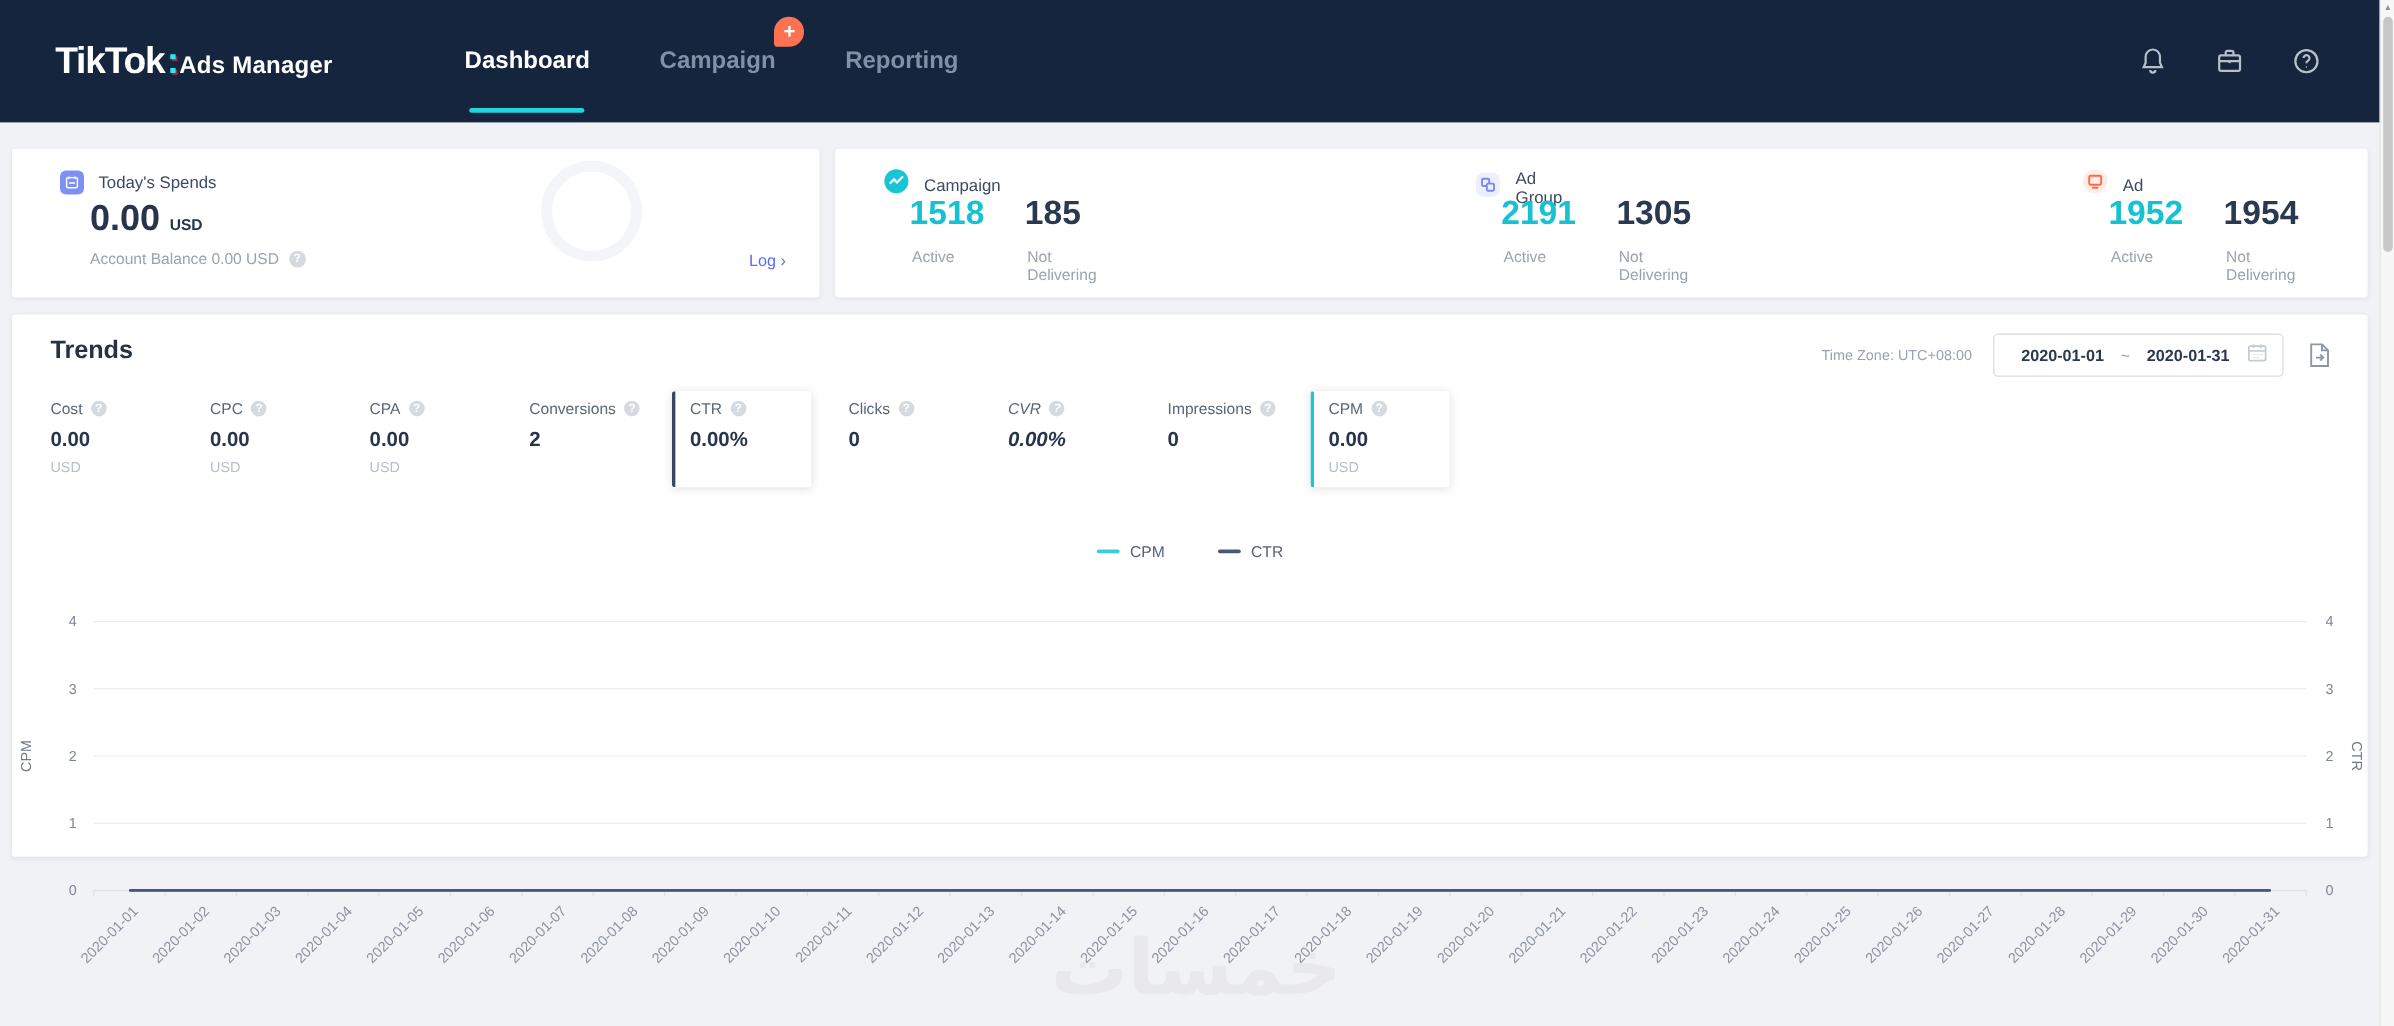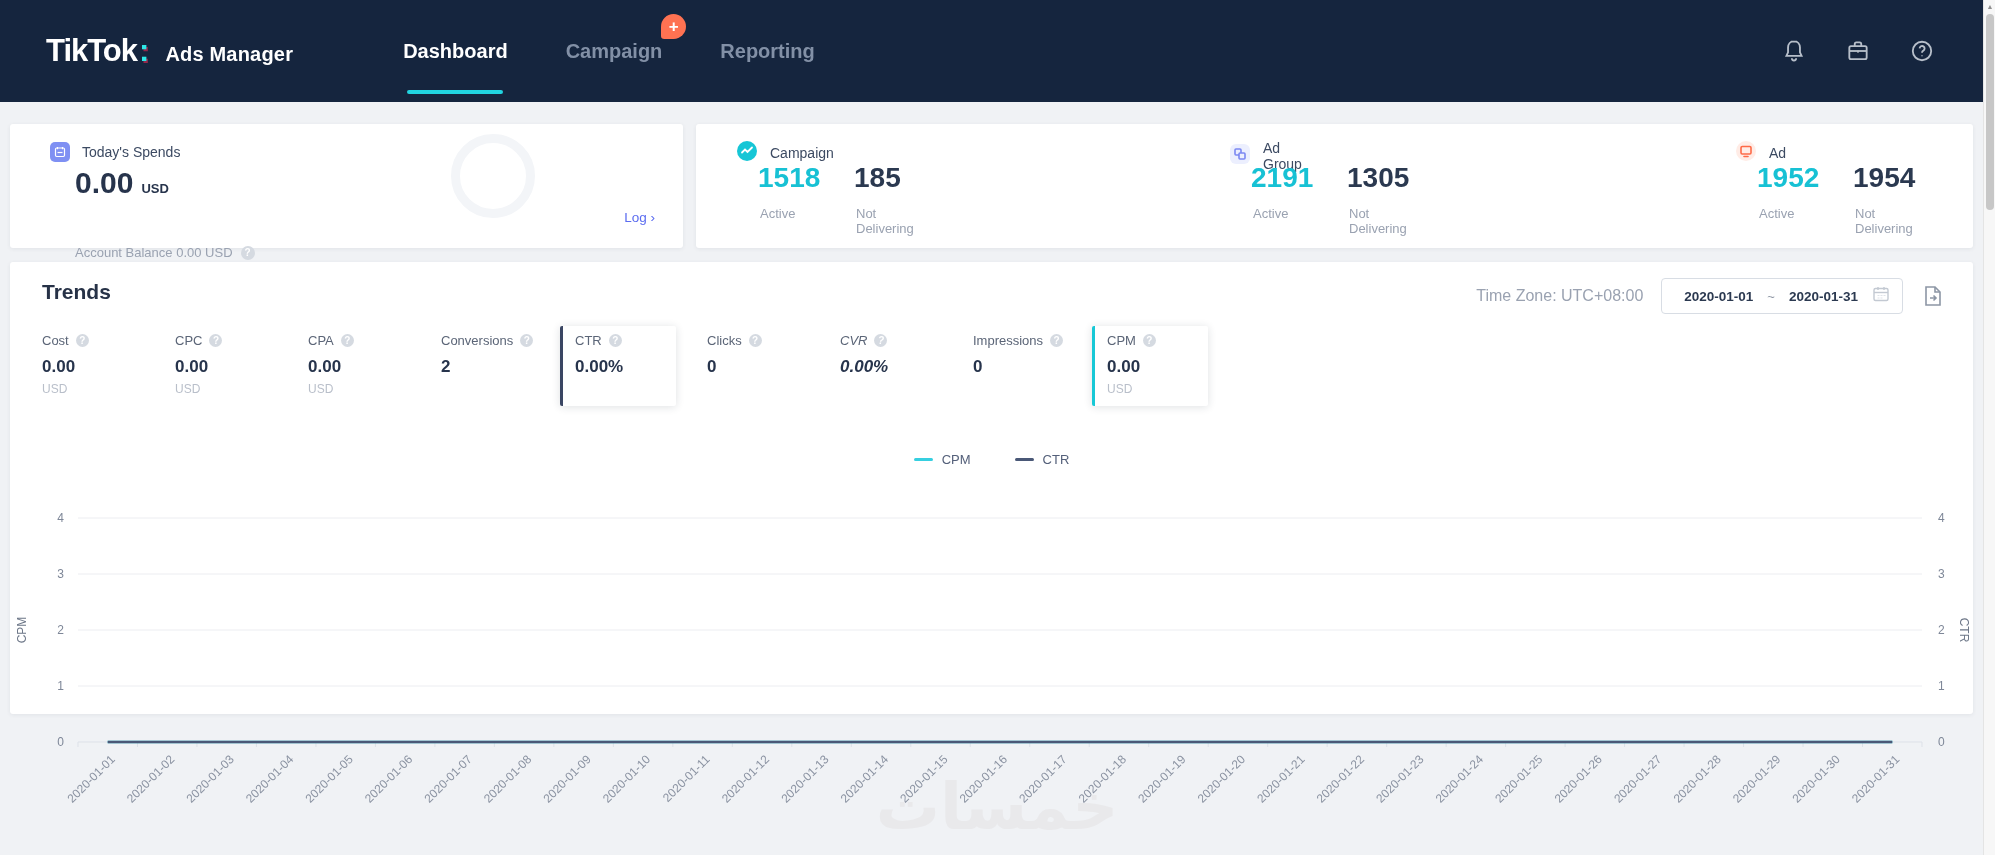--- a/index.html
+++ b/index.html
@@ -4,21 +4,21 @@
 <style>
   * { margin:0; padding:0; box-sizing:border-box; }
   html,body { width:1995px; height:855px; overflow:hidden; }
   body { font-family:"Liberation Sans", sans-serif; background:#f0f2f5; position:relative; color:#2b3950; }
 
   
   .header { position:absolute; left:0; top:0; width:1995px; height:102px; background:#15253e; display:flex; align-items:center; z-index:5; }
   .logo { display:flex; align-items:baseline; margin-left:46px; }
   .logo-brand { color:#fff; font-size:31px; font-weight:700; letter-spacing:-1px; }
   .logo-colon { color:#2de8e8; font-size:31px; font-weight:700; margin-left:2px; text-shadow:1.5px 1.5px 0 rgba(254,44,85,.55); }
-  .logo-suffix { color:#fff; font-size:20px; font-weight:700; margin-left:16px; letter-spacing:.2px; }
+  .logo-suffix { color:#fff; font-size:20px; font-weight:700; letter-spacing:.2px; }
   .nav { display:flex; align-items:center; margin-left:110px; gap:58px; height:100%; }
   .nav-item { position:relative; font-size:20px; font-weight:700; color:#8290a6; cursor:pointer; height:100%; display:flex; align-items:center; }
   .nav-item.active { color:#ffffff; }
   .nav-underline { position:absolute; bottom:8px; left:50%; transform:translateX(-50%); width:96px; height:4px; background:#21d4e0; border-radius:2px; }
   .nav-badge { position:absolute; top:14px; right:-24px; width:25px; height:25px; background:#fe7252; color:#fff; font-size:17px; font-weight:700; display:flex; align-items:center; justify-content:center; border-radius:54% 54% 54% 14%; }
   .header-icons { margin-left:auto; margin-right:60px; display:flex; align-items:center; gap:38px; }
   .hicon { width:26px; height:26px; cursor:pointer; }
   .hicon svg { width:26px; height:26px; stroke:#b7bfca; fill:none; stroke-width:1.7; }
 
   
@@ -26,35 +26,35 @@
   #spends-card { left:10px; top:124px; width:673px; height:124px; }
   #stats-card  { left:696px; top:124px; width:1277px; height:124px; }
   #trends-card { left:10px; top:262px; width:1963px; height:452px; }
 
   .card-title-row { position:absolute; left:40px; top:18px; display:flex; align-items:center; gap:12px; }
   .mini-icon { width:20px; height:20px; border-radius:5px; display:flex; align-items:center; justify-content:center; }
   .card-title { font-size:14px; color:#3c4a62; }
   .spends-amount-row { position:absolute; left:65px; top:42px; display:flex; align-items:baseline; gap:8px; }
   .spends-amount { font-size:30px; font-weight:600; color:#27344c; }
   .spends-cur { font-size:13px; font-weight:700; color:#27344c; }
-  .spends-balance-row { position:absolute; left:65px; top:84px; display:flex; align-items:center; gap:8px; font-size:13px; color:#9aa2b1;margin-top:37px; }
+  .spends-balance-row { position:absolute; left:65px; top:84px; display:flex; align-items:center; gap:8px; font-size:13px; color:#9aa2b1; }
   .info-dot { width:14px; height:14px; border-radius:50%; background:#d5dae1; color:#fff; font-size:10px; font-weight:700; display:flex; align-items:center; justify-content:center; }
   .donut { position:absolute; left:441px; top:10px; width:84px; height:84px; border:9px solid #f3f5f8; border-radius:50%; }
   .log-link { position:absolute; right:28px; top:86px; font-size:13.5px; color:#5b6cf0; cursor:pointer; }
 
   .stat-group { position:absolute; top:0; height:124px; }
   .stat-head { position:absolute; top:16px; left:0; display:flex; align-items:center; gap:12px; }
   .stat-name { font-size:14px; color:#3c4a62; }
   .stat-num { position:absolute; top:38px; font-size:28px; font-weight:600; }
   .stat-sub { position:absolute; top:82px; font-size:13px; color:#9aa2b1; }
 
   
   .trends-title { position:absolute; left:32px; top:18px; font-size:21px; font-weight:700; color:#273247; }
   .trends-controls { position:absolute; right:28px; top:16px; display:flex; align-items:center; gap:18px; }
-  .tz { font-size:16px; color:#9aa2b1; }
+  .tz { font-size:12px; color:#9aa2b1; }
   .date-box { display:flex; align-items:center; gap:14px; border:1px solid #d8dde4; border-radius:4px; height:36px; padding:0 12px 0 22px; cursor:pointer; }
   .date-val { font-size:13.5px; font-weight:700; color:#2b3950; }
   .date-sep { font-size:13px; color:#8e96a4; }
   .export-btn { width:24px; height:24px; cursor:pointer; }
 
   
   #metrics-row { position:absolute; left:0; top:64px; height:80px; width:100%; }
   .metric { position:absolute; top:0; width:116px; height:80px; padding:7px 0 0 14px; border-radius:2px; cursor:pointer; }
   .metric.selected { background:#fff; box-shadow:0 1px 8px rgba(30,40,60,.14); border-left:3px solid #3a4663; padding-left:12px; }
   .metric-label-row { display:flex; align-items:center; gap:7px; margin-bottom:9px; }

